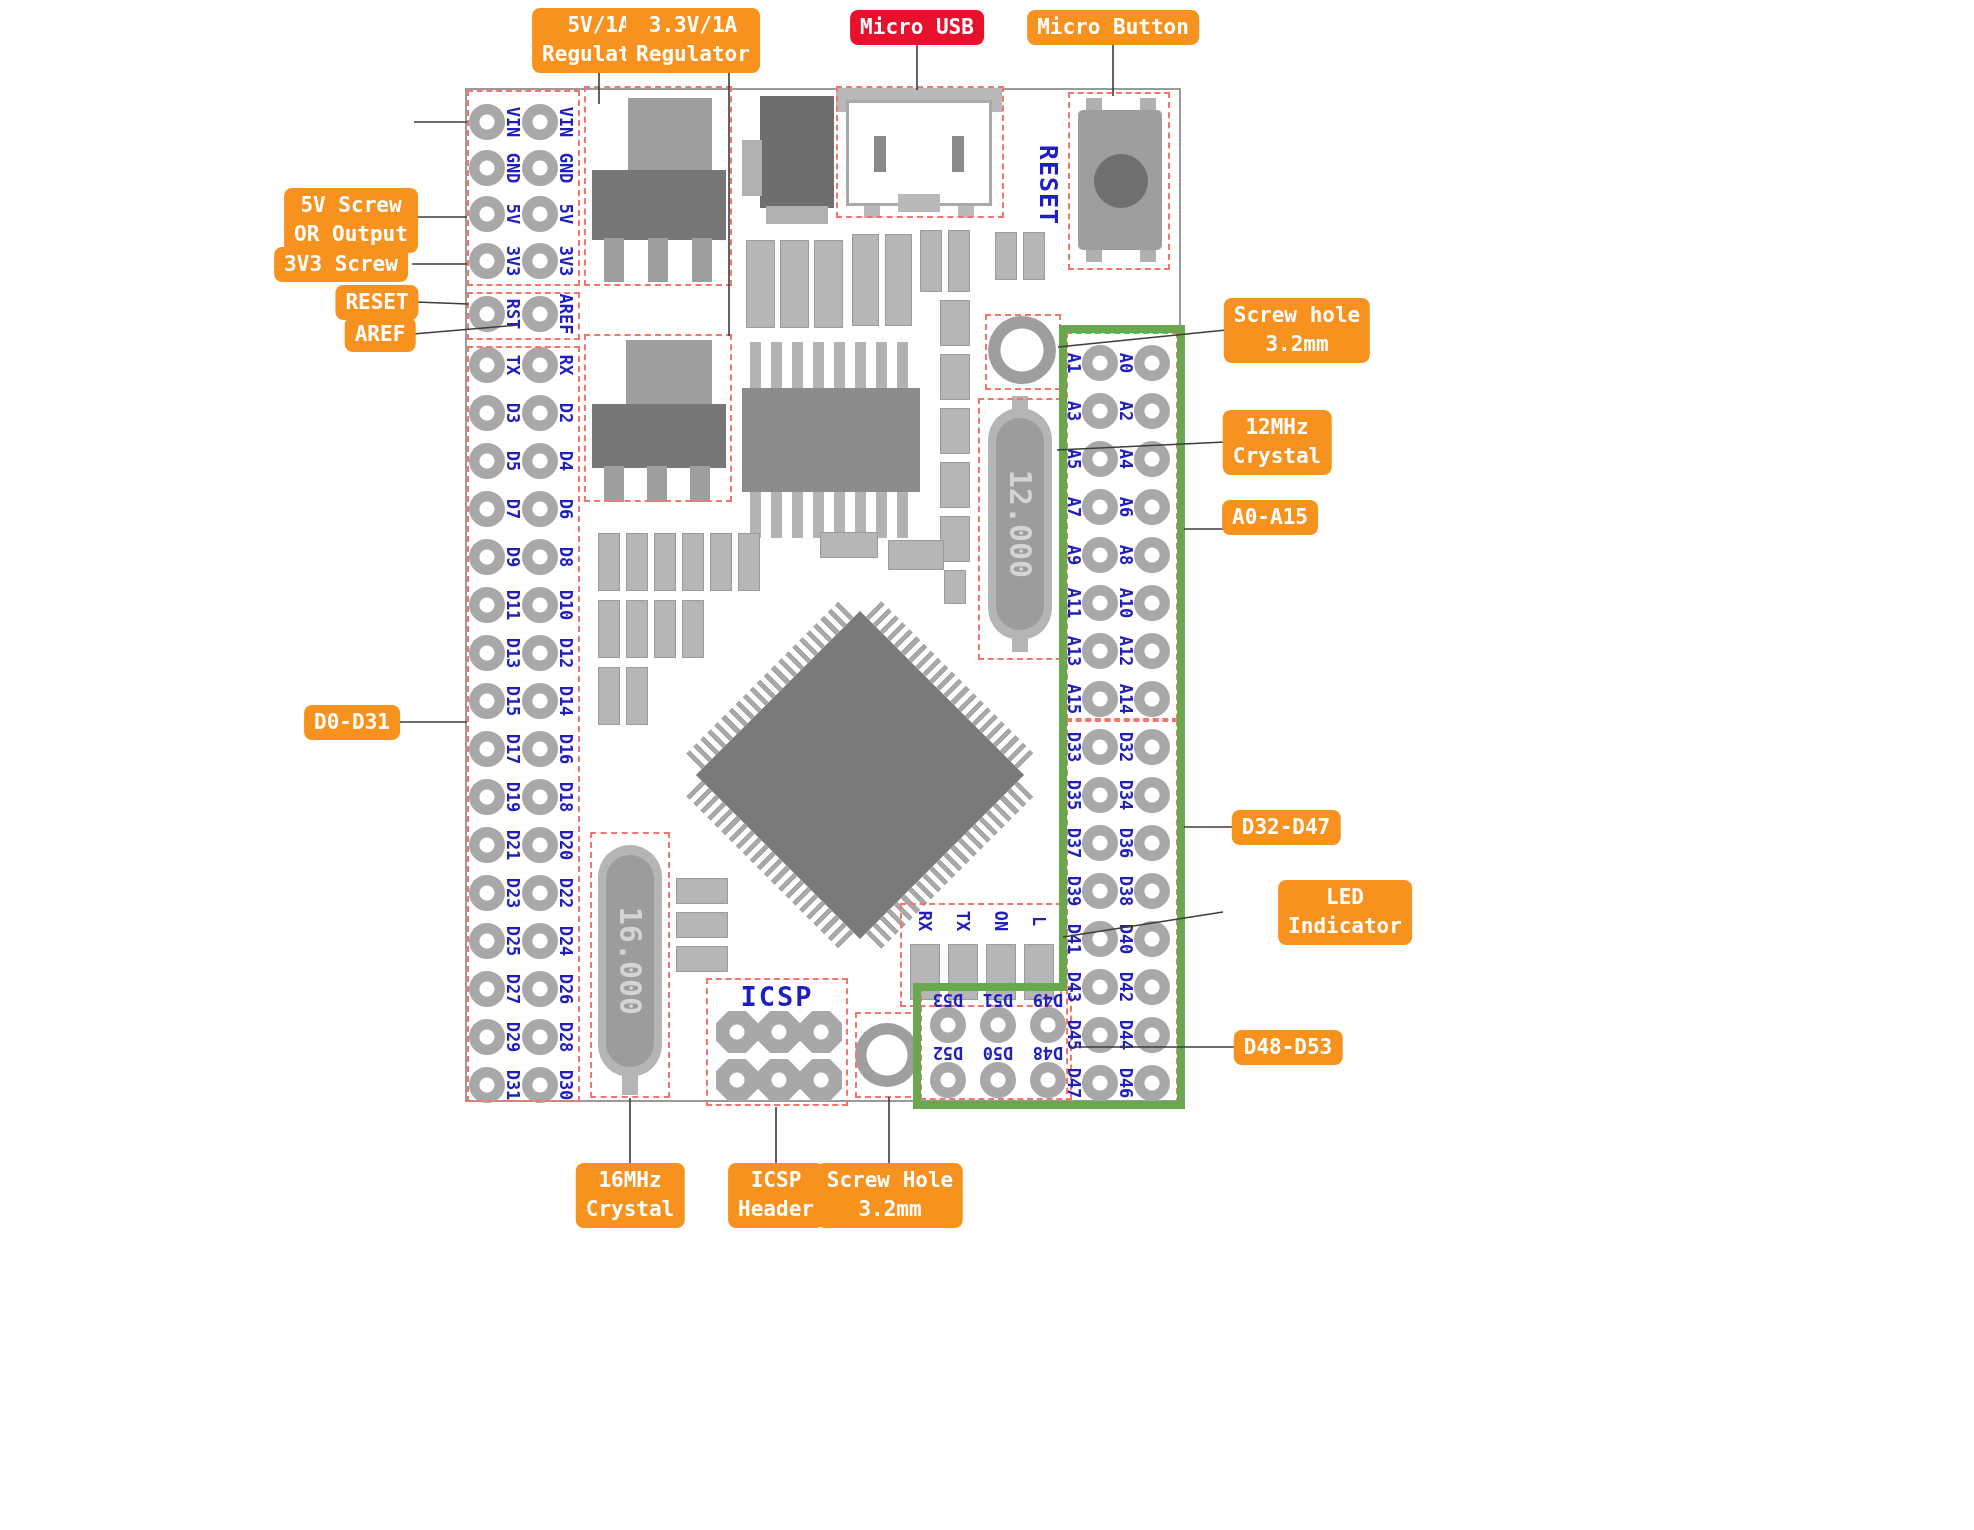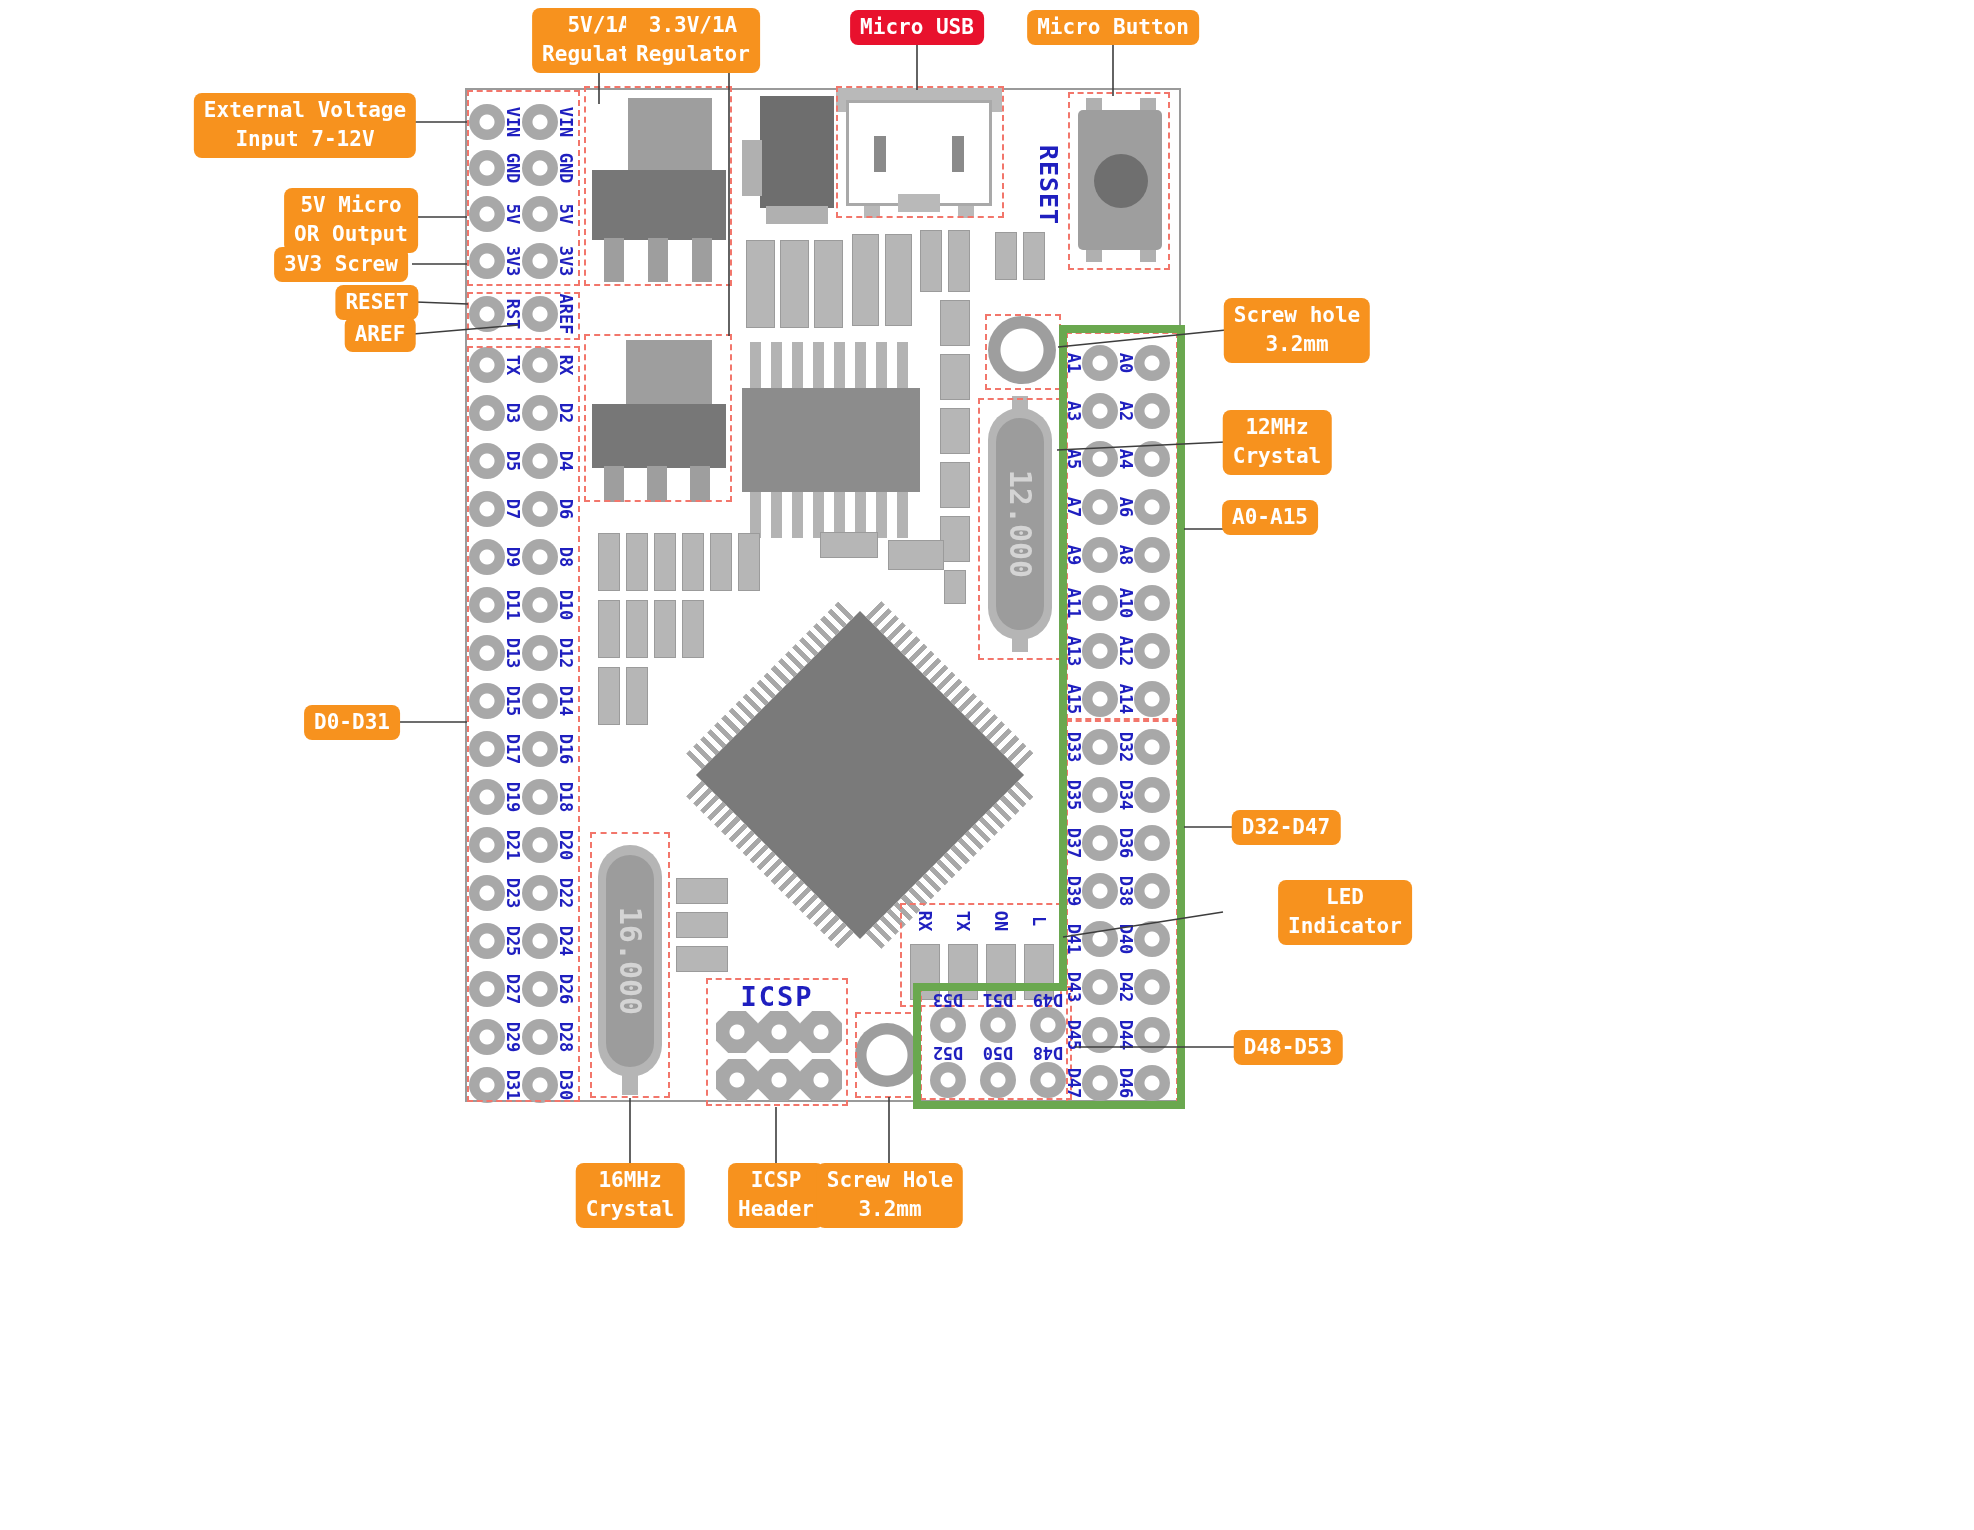--- a/index.html
+++ b/index.html
@@ -373,23 +373,21 @@
     <line class="lead" x1="776" y1="1163" x2="776" y2="1107"></line>
     <line class="lead" x1="889" y1="1163" x2="889" y2="1097"></line>
   </svg>
 
   <div class="callout" style="left:599px;top:8px">5V/1A
 Regulator</div>
   <div class="callout" style="left:693px;top:8px">3.3V/1A
 Regulator</div>
   <div class="callout red" style="left:917px;top:10px">Micro USB</div>
   <div class="callout" style="left:1113px;top:10px">Micro Button</div>
-  <div class="callout" style="left:305px;top:93px">External Voltage
-Input 7-12V</div>
-  <div class="callout" style="left:351px;top:188px">5V Micro
+  <div class="callout" style="left:351px;top:188px">5V Screw
 OR Output</div>
   <div class="callout" style="left:341px;top:247px">3V3 Screw</div>
   <div class="callout" style="left:377px;top:285px">RESET</div>
   <div class="callout" style="left:380px;top:317px">AREF</div>
   <div class="callout" style="left:352px;top:705px">D0-D31</div>
   <div class="callout" style="left:1297px;top:298px">Screw hole
 3.2mm</div>
   <div class="callout" style="left:1277px;top:410px">12MHz
 Crystal</div>
   <div class="callout" style="left:1270px;top:500px">A0-A15</div>

